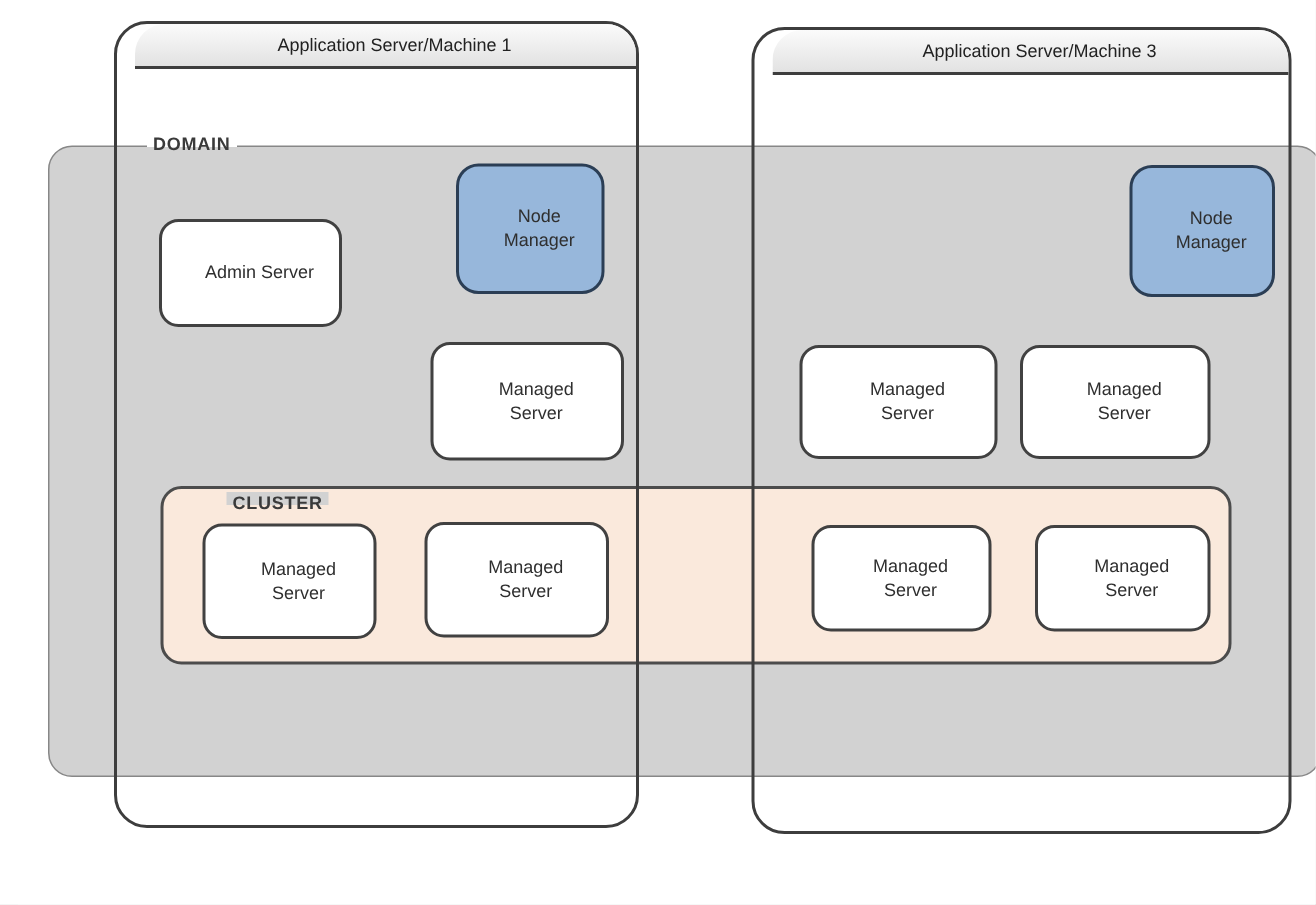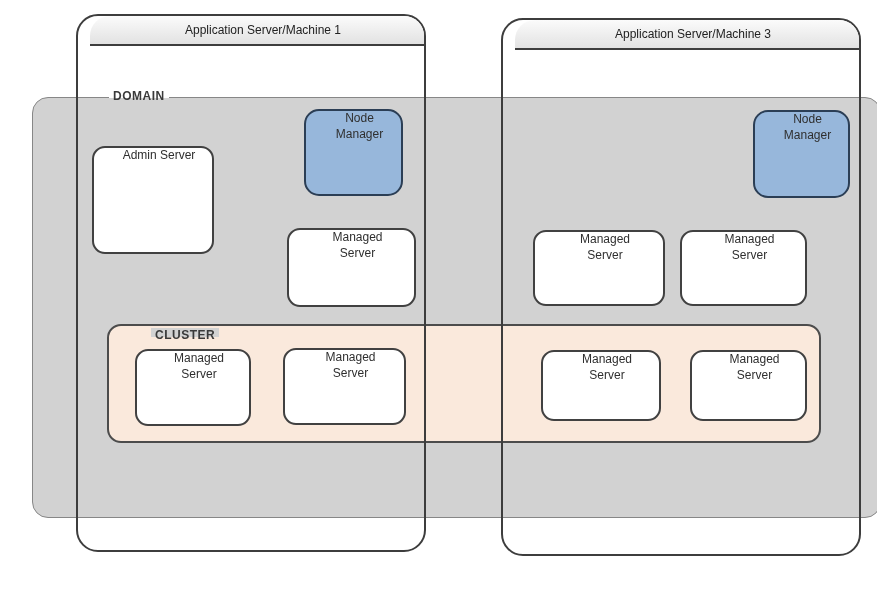--- a/index.html
+++ b/index.html
@@ -64,51 +64,51 @@
     position: absolute;
     z-index: 5;
     font-size: 12px;
     font-weight: 700;
     letter-spacing: 0.5px;
     color: #3a3a3a;
     padding: 1px 4px;
     line-height: 1.1;
   }
   .domain-label {
-    left: 85px; top: 89px;
+    left: 74px; top: 89px;
     background: linear-gradient(#ffffff 62%, var(--color-domain-fill, #d2d2d2) 62%);
   }
   .cluster-label {
     left: 127px; top: 328px;
     background: linear-gradient(var(--color-domain-fill, #d2d2d2) 60%, var(--color-cluster-fill, #fae9dc) 60%);
   }
 
   
   .node {
     position: absolute;
     z-index: 4;
     display: flex;
-    align-items: flex-start;
+    align-items: center;
     justify-content: center;
     text-align: center;
     font-size: 12px;
     line-height: 1.3;
     color: #2f2f2f;
     background: #ffffff;
     border: 2px solid #414141;
     border-radius: 13px;
   }
   .node-blue {
     background: var(--color-node-manager-fill, #97b7db);
     border-color: var(--color-node-manager-border, #2b3e55);
     border-radius: 15px;
   }
   .wrap2 { display: inline-block; max-width: 5.4em; }
 
-  .admin-server { left: 68px;  top: 146px; width: 122px; height: 108px; }
+  .admin-server { left: 82px;  top: 146px; width: 122px; height: 72px; }
   .nm-1         { left: 280px; top: 109px; width: 99px;  height: 87px; }
   .nm-2         { left: 729px; top: 110px; width: 97px;  height: 88px; }
   .ms-m1        { left: 263px; top: 228px; width: 129px; height: 79px; }
   .ms-m2a       { left: 509px; top: 230px; width: 132px; height: 76px; }
   .ms-m2b       { left: 656px; top: 230px; width: 127px; height: 76px; }
   .ms-c1a       { left: 111px; top: 349px; width: 116px; height: 77px; }
   .ms-c1b       { left: 259px; top: 348px; width: 123px; height: 77px; }
   .ms-c2a       { left: 517px; top: 350px; width: 120px; height: 71px; }
   .ms-c2b       { left: 666px; top: 350px; width: 117px; height: 71px; }
 </style>

